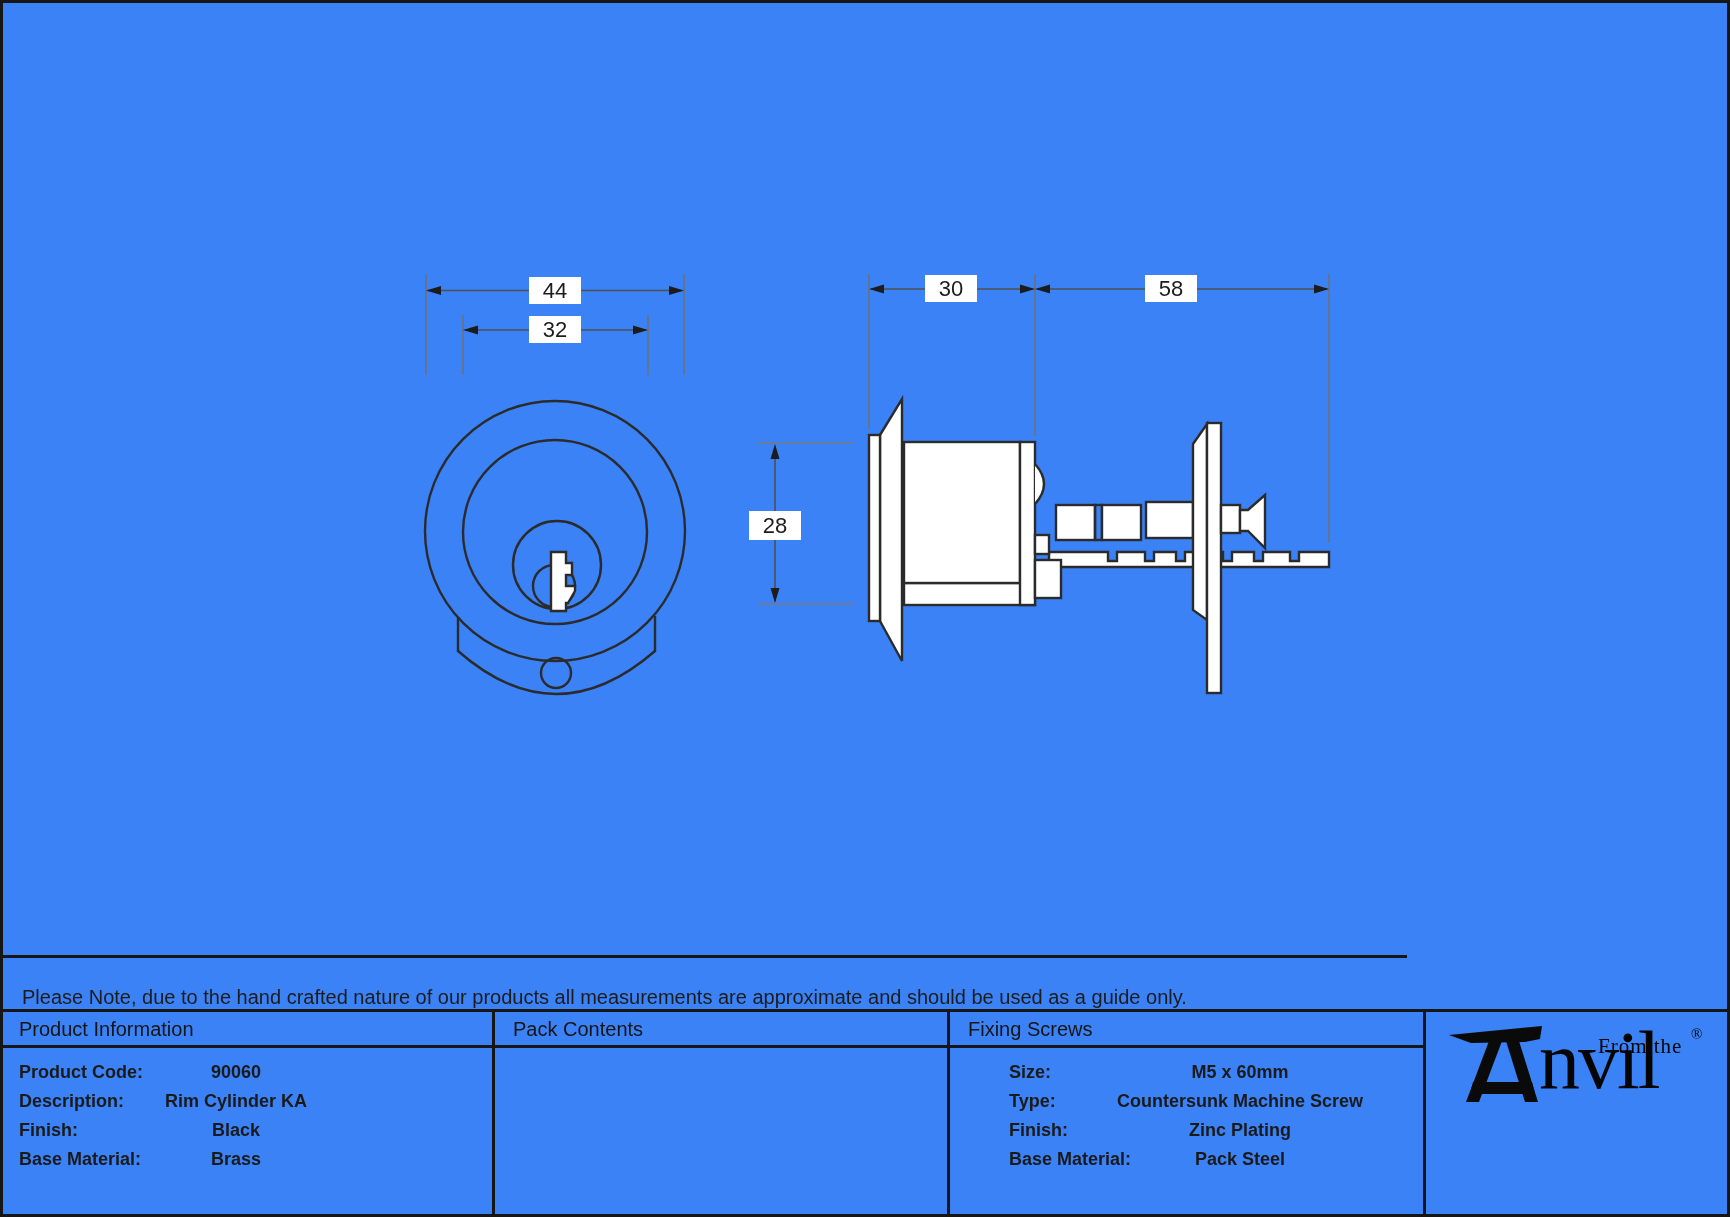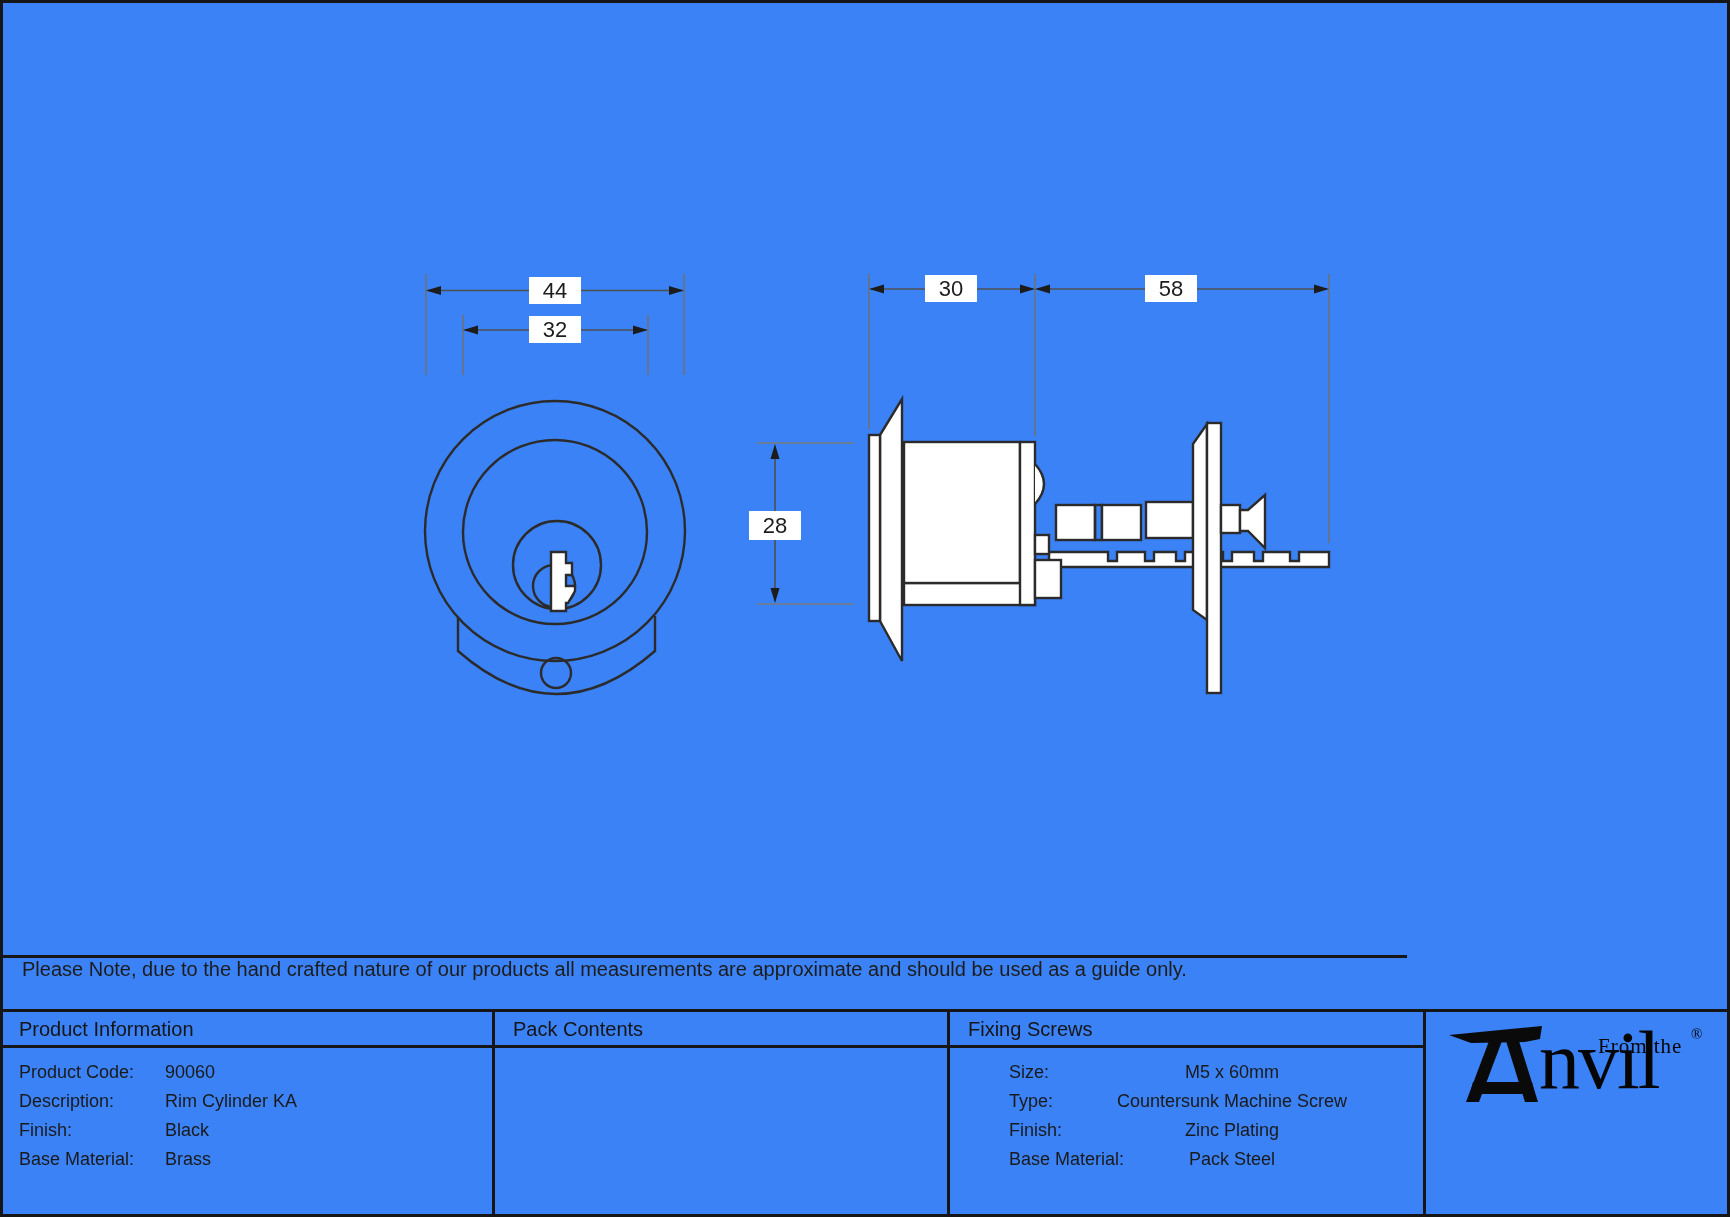--- a/index.html
+++ b/index.html
@@ -6,40 +6,40 @@
   #sheet{
     position:relative;width:1730px;height:1217px;background:#3b82f6;
     border:3px solid #161616;box-sizing:border-box;overflow:hidden;
     font-family:"Liberation Sans", sans-serif;color:#1a1a1a;
   }
   #drawing-svg{position:absolute;left:0;top:0;}
   
   #note-bar{
     position:absolute;left:0;top:952px;width:1404px;height:54px;
     border-top:3px solid #161616;box-sizing:border-box;
-    display:flex;align-items:flex-start;
+    display:flex;align-items:flex-end;
   }
   #note-bar .note-text{margin-left:19px;font-size:20px;color:#1c1c1c;}
   
   #spec-table{
     position:absolute;left:0;top:1006px;width:1724px;height:205px;
     border-top:3px solid #161616;box-sizing:border-box;
   }
   .vdiv{position:absolute;top:0;bottom:0;width:3px;background:#161616;}
   #vdiv-1{left:489px;}
   #vdiv-2{left:944px;}
   #vdiv-3{left:1420px;}
   #header-underline{position:absolute;left:0;top:33px;width:1423px;height:3px;background:#161616;}
   .col-header{position:absolute;top:0;height:33px;line-height:34px;font-size:20px;color:#151515;}
   #hdr-product{left:16px;}
   #hdr-pack{left:510px;}
   #hdr-fixing{left:965px;}
   .rows{position:absolute;top:46px;line-height:29px;font-size:18px;white-space:nowrap;}
-  .rows div{height:29px;}
-  #pi-labels{left:16px;}   #pi-values{left:162px;}
+  .rows div{height:29px;font-weight:bold;}
+  #pi-labels{left:16px;}   #pi-values{left:162px;text-align:center;}
   #pc-items{left:510px;}
   #fs-labels{left:965px;margin-left:41px;}  #fs-values{left:1114px;text-align:center;}
   
   #logo{position:absolute;left:1424px;top:967px;width:272px;height:205px;}
   #anvil-icon{position:absolute;left:22px;top:56px;}
   #logo-brand{
     position:absolute;left:112px;top:50px;font-family:"Liberation Serif", serif;
     font-size:82px;line-height:1;letter-spacing:-2px;color:#050505;
   }
   #logo-tagline{

